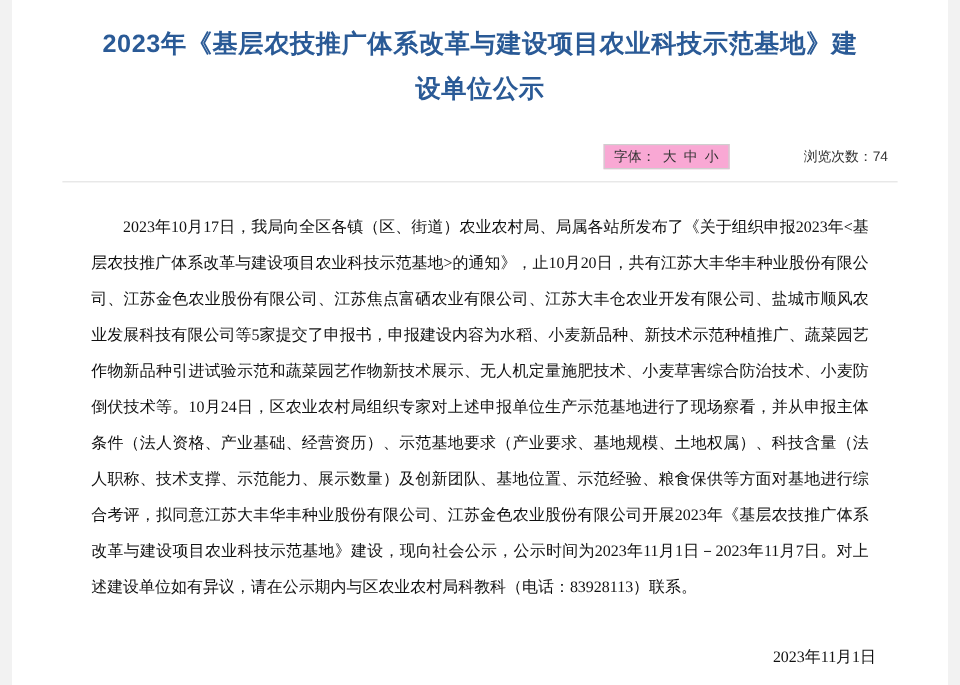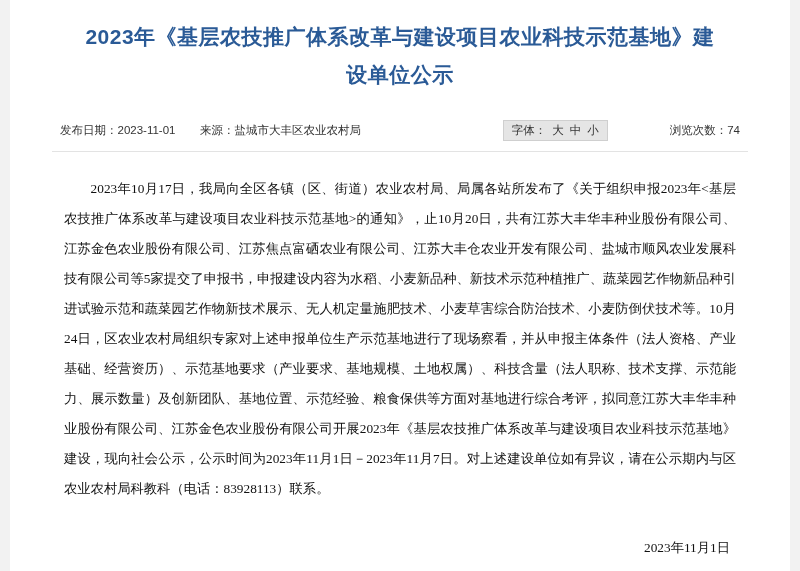--- a/index.html
+++ b/index.html
@@ -79,21 +79,21 @@
     white-space: nowrap;
   }
   .fontsize-box {
     border: 1px solid #cfcfcf;
     padding: 2px 8px;
     display: flex;
     align-items: center;
     gap: 6px;
     font-size: 11.5px;
     color: #333;
-    background: #e5e5e5;
+    background: #f9a8d4;
   }
   .fontsize-box .fs-label { color: #333; }
   .fontsize-box .fs-opt { cursor: pointer; }
   .views { font-size: 11.5px; color: #333; padding-right: 4px; margin-left: 44px; }
 
   .divider {
     margin: 9px 10px 0 10px;
     height: 1px;
     background: #e3e3e3;
   }
@@ -101,21 +101,21 @@
   .body-text {
     margin: 22px 22px 0 22px;
     font-size: 13.3px;
     line-height: 30px;
     text-align: justify;
     text-justify: inter-ideograph;
     color: #111;
     font-family: "Liberation Serif", serif;
   }
   .body-text p {
-    margin: 0;
+    margin: 12px;
     text-indent: 2em;
   }
 
   .sign {
     margin: 30px 26px 0 22px;
     font-size: 13.3px;
     line-height: 28px;
     text-align: right;
     font-family: "Liberation Serif", serif;
     color: #111;
@@ -128,25 +128,20 @@
 <div class="page">
 
   <div class="gutter-left"></div>
   <div class="gutter-right"></div>
 
   <div class="content">
 
     <h1 class="doc-title">2023年《基层农技推广体系改革与建设项目农业科技示范基地》建设单位公示</h1>
 
     <div class="meta-row">
-      <div class="meta-left">
-        <span>发布日期：2023-11-01</span>
-        <span class="sep"></span>
-        <span>来源：盐城市大丰区农业农村局</span>
-      </div>
       <div class="meta-right">
         <div class="fontsize-box">
           <span class="fs-label">字体：</span>
           <span class="fs-opt">大</span>
           <span class="fs-opt">中</span>
           <span class="fs-opt">小</span>
         </div>
         <div class="views">浏览次数：74</div>
       </div>
     </div>

